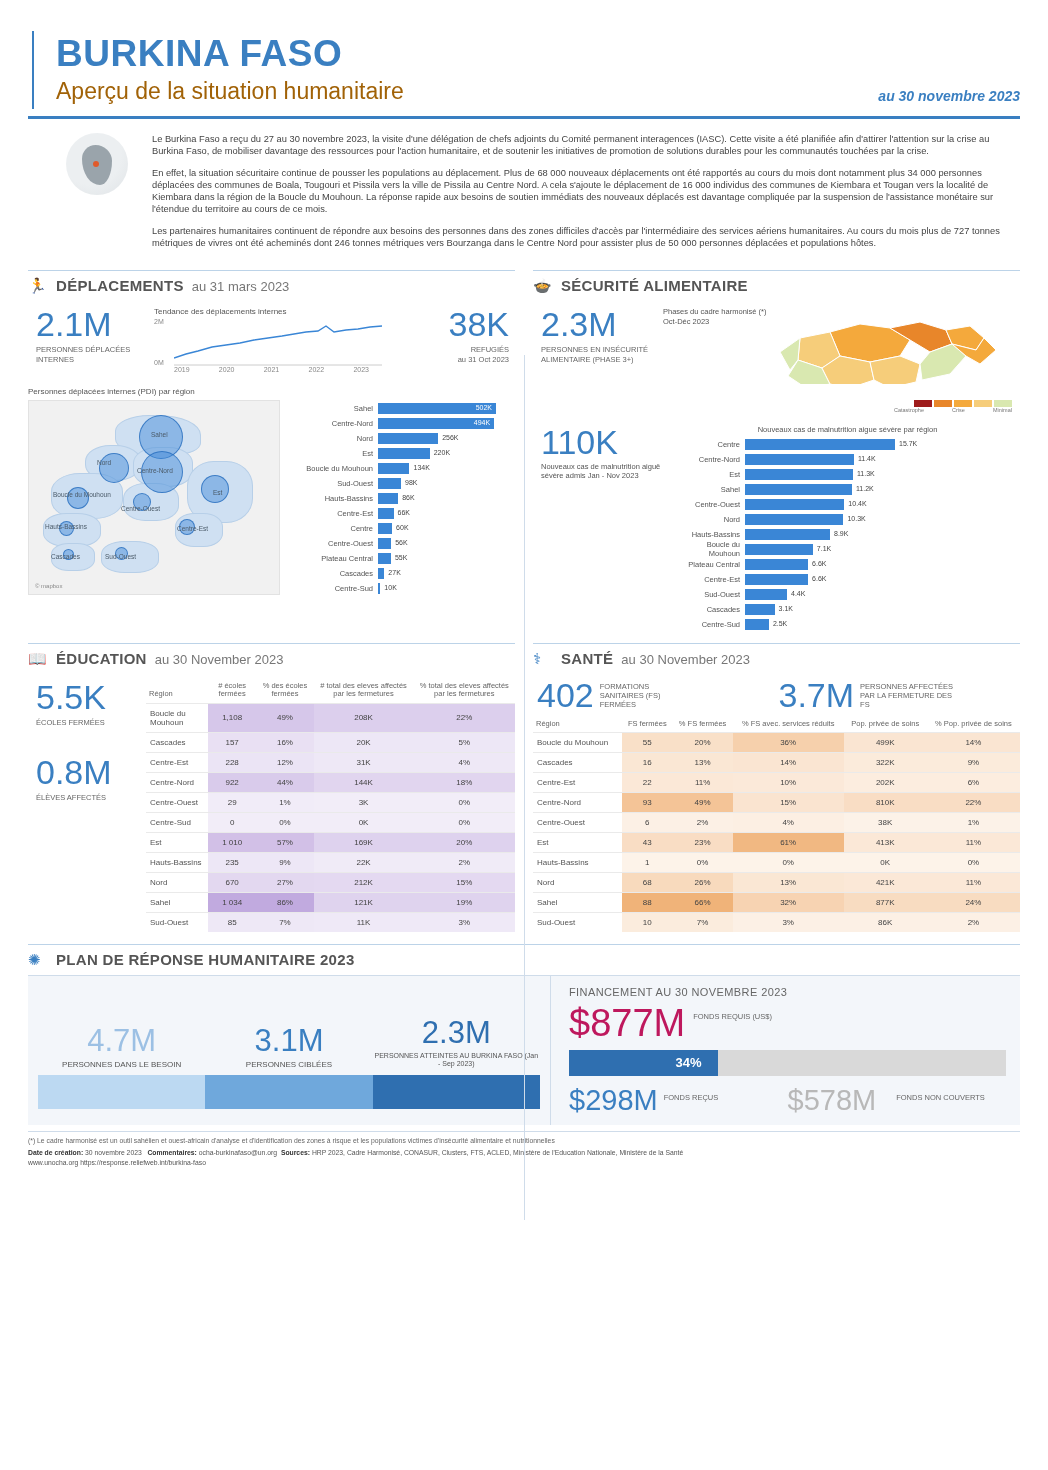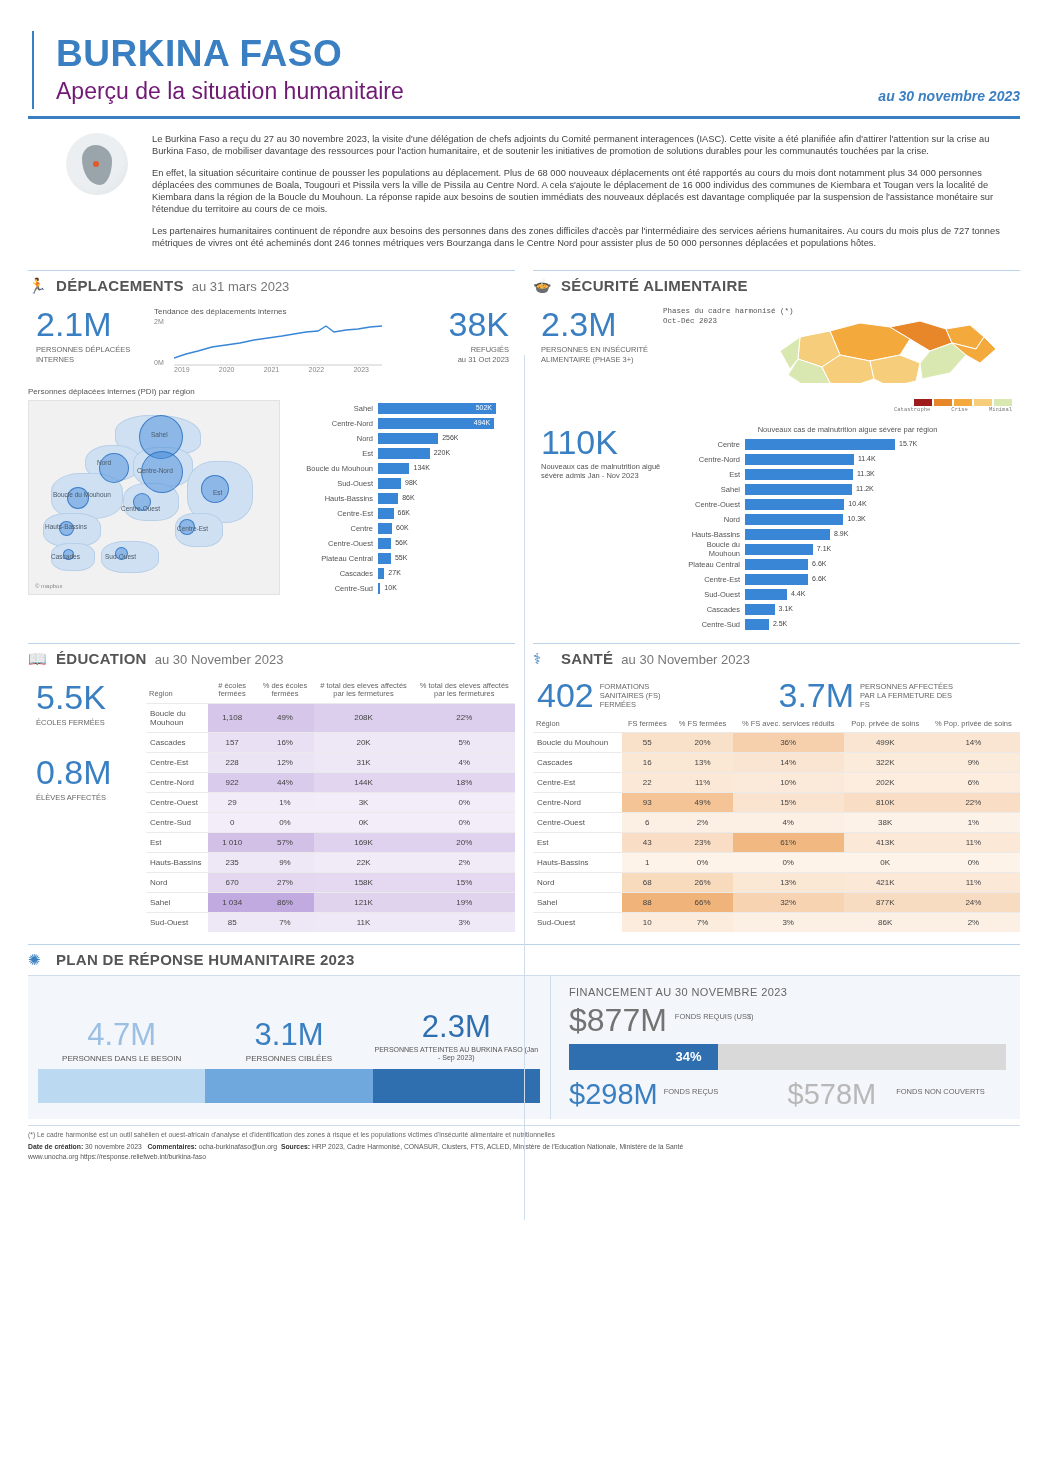--- a/index.html
+++ b/index.html
@@ -29,21 +29,21 @@
     content:""; position:absolute; left:50%; top:2px; bottom:2px; width:1px; background:rgba(74,144,217,.6);
   }
   .ocha-logo .globe:after {
     content:""; position:absolute; left:6px; right:6px; top:6px; bottom:6px;
     border:1px solid rgba(74,144,217,.55); border-radius:50%;
   }
   .ocha-logo .txt { font-size: 15px; font-weight: bold; letter-spacing: .5px; color: #3a7fc1; }
   .header-divider { width: 2px; background: #3a7fc1; height: 78px; margin: 0 22px 0 4px; }
   .title-block { flex: 1; }
   .title-main { font-size: 37px; font-weight: bold; color: #3a7fc1; letter-spacing: .5px; line-height: 1.05; }
-  .title-sub { font-size: 23px; color: #701a75; margin-top: 4px; }
+  .title-sub { font-size: 23px; color: #a16207; margin-top: 4px; }
   .title-date { font-size: 14px; font-style: italic; color: #3a7fc1; font-weight: bold; align-self: flex-end; padding-bottom: 6px; }
 
   .rule-blue { height: 3px; background: #3a7fc1; margin: 6px 0 0 0; }
 
   
   .intro { display: flex; padding: 14px 0 8px 0; }
   .intro-globe {
     width: 62px; height: 62px; border-radius: 50%;
     background: radial-gradient(circle at 40% 35%, #eceff1 0 55%, #dfe3e6 100%);
     position: relative; flex: 0 0 62px; margin-left: 38px; margin-right: 24px; overflow:hidden;
@@ -323,21 +323,21 @@
       <div class="sect-head">
         <div class="sect-icon">🍲</div>
         <div class="sect-title">SÉCURITÉ ALIMENTAIRE</div>
       </div>
 
       <div style="display:flex; align-items:flex-start; padding:10px 0 2px 0;">
         <div style="width:130px; padding-left:8px;">
           <div class="bignum">2.3M</div>
           <div class="numlabel">PERSONNES EN INSÉCURITÉ ALIMENTAIRE (PHASE 3+)</div>
         </div>
-        <div style="flex:1;font-family:Liberation Mono, monospace;">
+        <div style="flex:1;">
           <div style="font-size:7.5px; color:#555; line-height:1.25;">Phases du cadre harmonisé (*)</div>
           <div style="font-size:7.5px; color:#555;">Oct-Déc 2023</div>
           <div style="position:relative; height:72px; margin-top:2px;">
             <svg width="250" height="72" style="position:absolute; right:0; top:-16px;">
               <g stroke="#ffffff" stroke-width="1">
                 <polygon points="60,20 90,12 120,16 140,28 130,44 100,50 70,44" fill="#f4a93c"></polygon>
                 <polygon points="120,16 150,10 176,18 182,32 160,40 140,28" fill="#e8862a"></polygon>
                 <polygon points="176,18 200,14 214,26 206,38 182,32" fill="#f4a93c"></polygon>
                 <polygon points="30,26 60,20 70,44 52,56 28,48" fill="#f6cd7a"></polygon>
                 <polygon points="10,40 30,26 28,48 20,58" fill="#d9e8b0"></polygon>
@@ -554,21 +554,21 @@
                   <td class="region">Hauts-Bassins</td>
                   <td style="background:rgba(150,110,200,0.17)">235</td>
                   <td style="background:rgba(150,110,200,0.17)">9%</td>
                   <td style="background:rgba(150,110,200,0.14)">22K</td>
                   <td style="background:rgba(150,110,200,0.14)">2%</td>
                 </tr>
                 <tr>
                   <td class="region">Nord</td>
                   <td style="background:rgba(150,110,200,0.27)">670</td>
                   <td style="background:rgba(150,110,200,0.27)">27%</td>
-                  <td style="background:rgba(150,110,200,0.26)">158K</td>
+                  <td style="background:rgba(150,110,200,0.26)">212K</td>
                   <td style="background:rgba(150,110,200,0.26)">15%</td>
                 </tr>
                 <tr>
                   <td class="region">Sahel</td>
                   <td style="background:rgba(150,110,200,0.59)">1 034</td>
                   <td style="background:rgba(150,110,200,0.59)">86%</td>
                   <td style="background:rgba(150,110,200,0.30)">121K</td>
                   <td style="background:rgba(150,110,200,0.30)">19%</td>
                 </tr>
                 <tr>
@@ -716,21 +716,21 @@
       </div>
       <div style="flex:1; text-align:center;">
         <div class="bignum" style="font-size:31px; color:#2f6fb0;">2.3M</div>
         <div style="font-size:7px; color:#555; margin:4px 0 6px 0; line-height:1.25;">PERSONNES ATTEINTES AU BURKINA FASO (Jan - Sep 2023)</div>
         <div class="pin-bar b3"></div>
       </div>
     </div>
     <div style="width:470px; padding:10px 14px 10px 18px; border-left:1px solid #cfdcea;">
       <div class="fund-title">FINANCEMENT AU 30 NOVEMBRE 2023</div>
       <div style="display:flex; align-items:flex-start; margin-top:6px;">
-        <div class="bignum" style="font-size:32px; color:#737373;text-align:center;">$877M</div>
+        <div class="bignum" style="font-size:38px; color:#be185d;text-align:center;">$877M</div>
         <div class="numlabel" style="margin-left:8px; margin-top:8px;">FONDS REQUIS (US$)</div>
       </div>
       <div class="fund-bar" style="margin-top:8px;">
         <div class="fill" style="width:34%;"></div>
         <div class="pct" style="left:calc(34% - 42px);">34%</div>
       </div>
       <div style="display:flex; margin-top:10px;">
         <div style="display:flex; align-items:flex-start; width:50%;">
           <div class="bignum" style="font-size:29px; color:#3a7fc1;">$298M</div>
           <div class="numlabel" style="margin-left:6px; margin-top:7px;">FONDS REÇUS</div>

